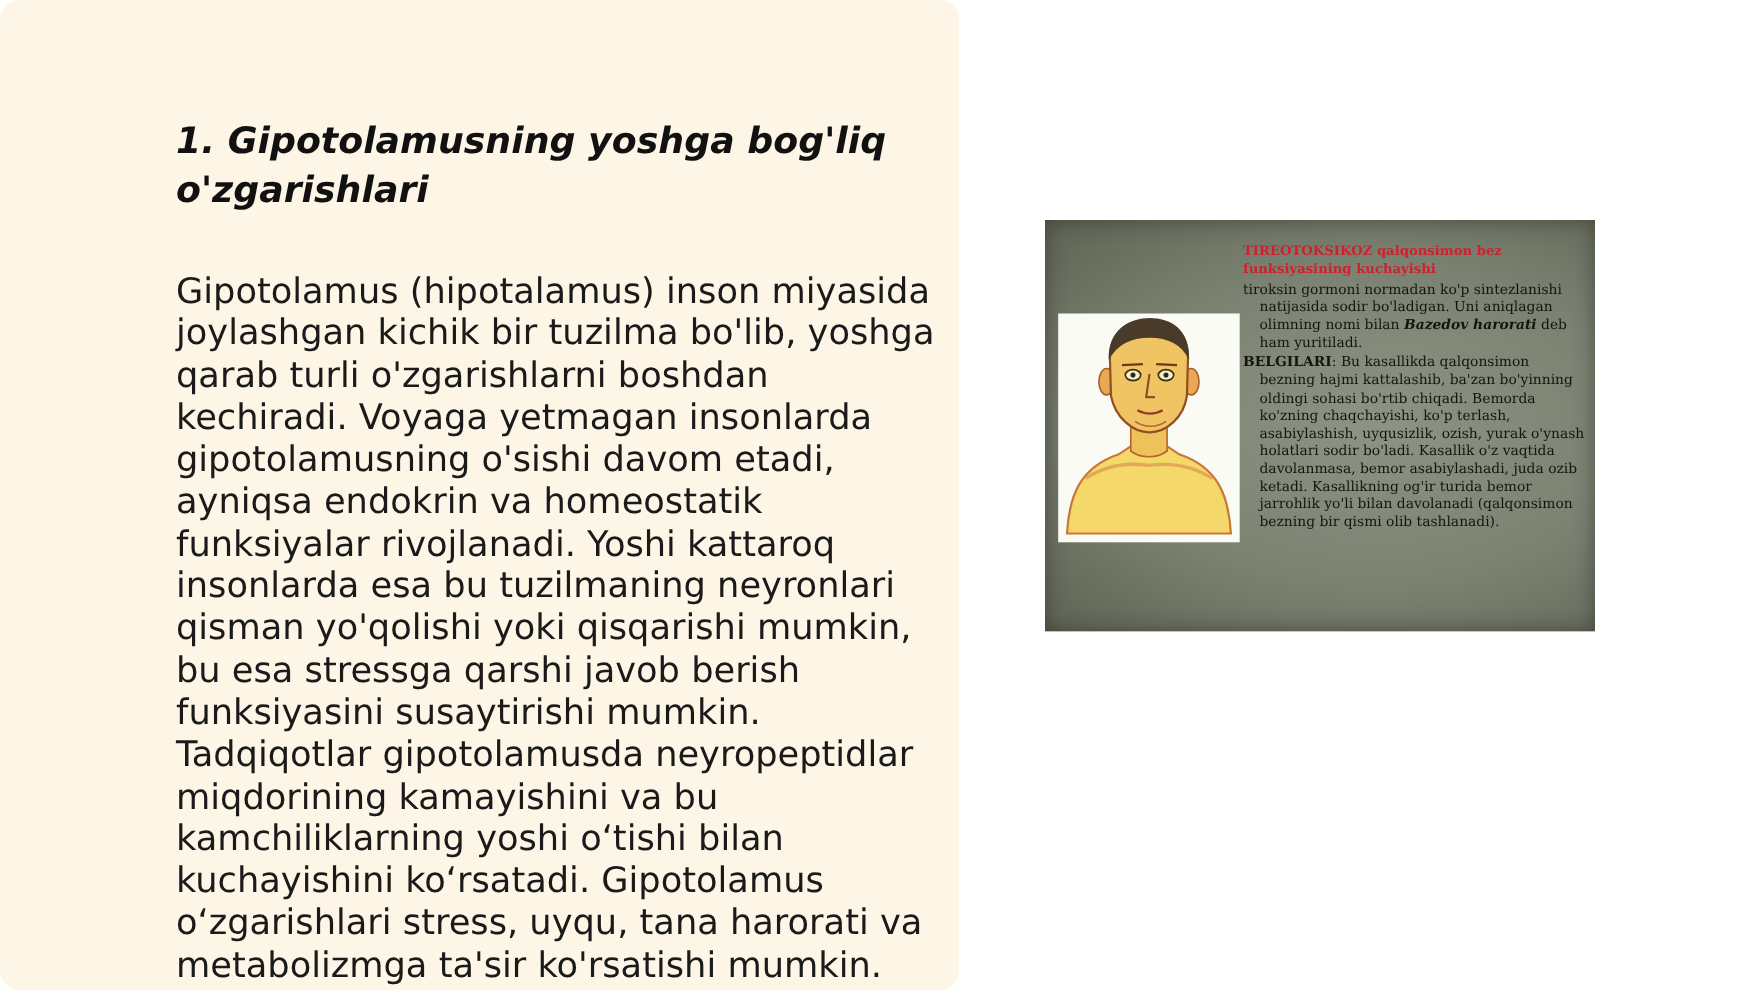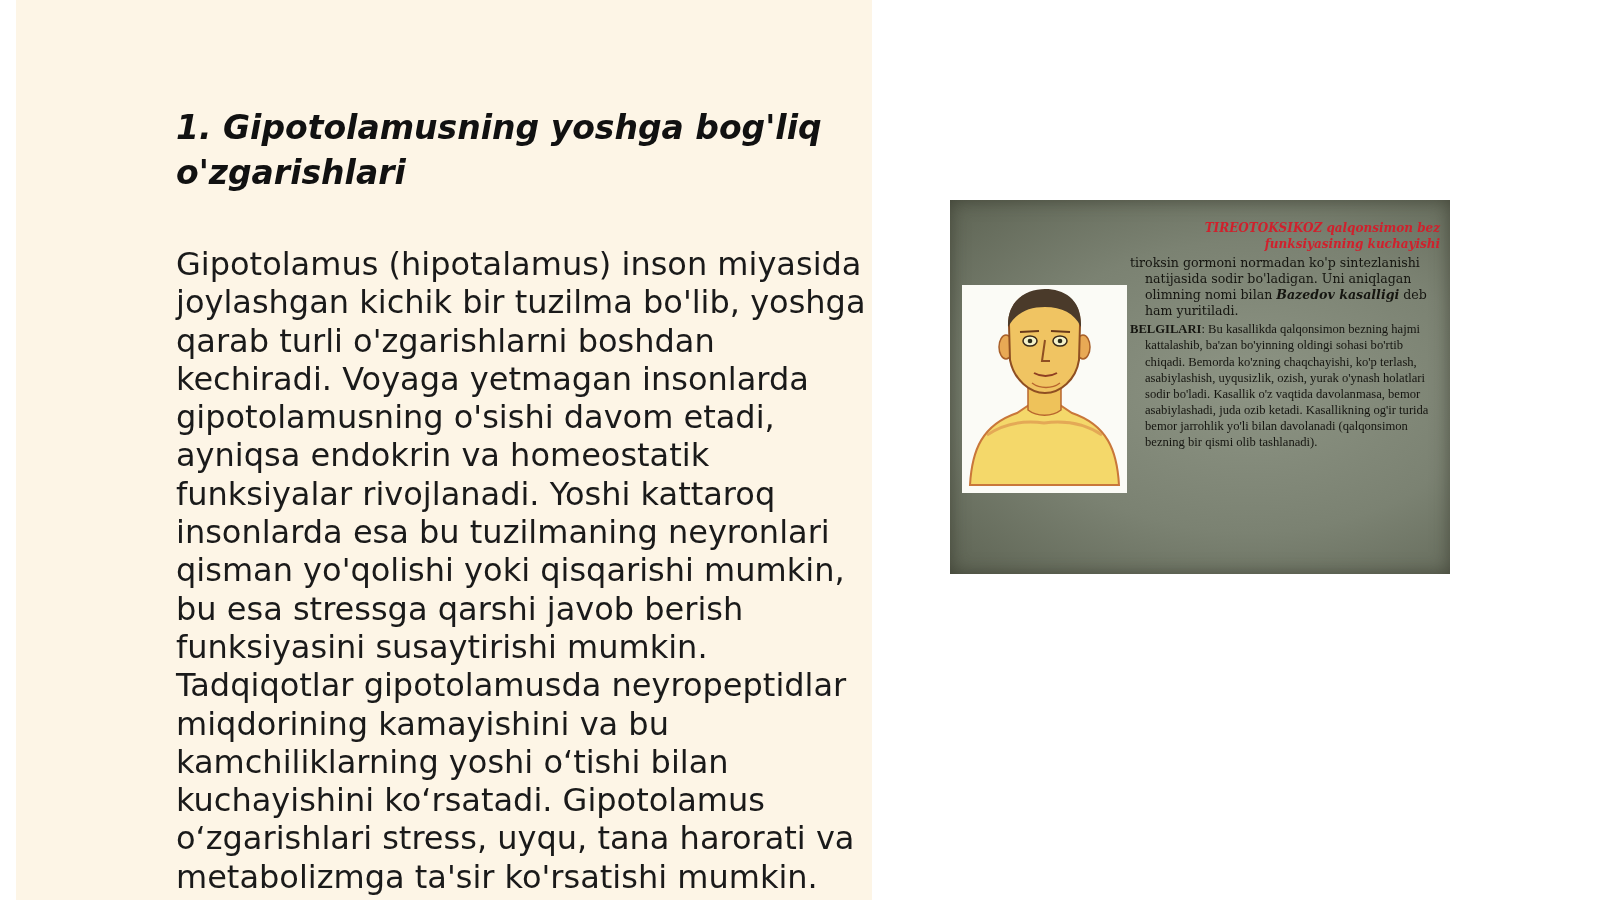--- a/index.html
+++ b/index.html
@@ -2,22 +2,23 @@
 <html><head>
 <meta charset="utf-8">
 <style>
   html, body { margin: 0; padding: 0; }
   body {
     width: 1600px; height: 900px; overflow: hidden; position: relative;
     background: #ffffff;
     font-family: "DejaVu Sans", sans-serif;
   }
   .left-panel {
-    position: absolute; left: 16px; top: 0; width: 872px; height: 900px;
+    position: absolute; left: 0; top: 0; width: 872px; height: 900px;
     background: #fdf5e6;
+    border-radius: 18px;
   }
   .right-panel {
     position: absolute; left: 872px; top: 0; width: 728px; height: 900px;
     background: #ffffff;
   }
   .title {
     position: absolute; left: 160px; top: 105px; width: 680px;
     font-family: "DejaVu Sans", sans-serif;
     font-weight: bold; font-style: italic;
     font-size: 33px; line-height: 45px; color: #111111;
@@ -34,31 +35,31 @@
     background: radial-gradient(ellipse at 60% 50%, #8d9484 0%, #7b8272 55%, #5e6454 100%);
     box-shadow: inset 0 0 18px rgba(40,40,30,0.55);
     overflow: hidden;
   }
   .portrait {
     position: absolute; left: 12px; top: 85px; width: 165px; height: 208px;
     background: #fbfbf6;
   }
   .fig-heading {
     position: absolute; left: 180px; top: 20px; width: 310px;
-    text-align: right; color: #d0202c;
-    font-family: "DejaVu Serif", serif; font-weight: bold; font-style: italic;
+    text-align: left; color: #d0202c;
+    font-family: "DejaVu Serif", serif; font-weight: bold; 
     font-size: 12px; line-height: 16px;
   }
   .fig-text {
     position: absolute; left: 180px; top: 55px; width: 312px;
     font-family: "DejaVu Serif", serif; font-size: 12.6px; line-height: 16.1px;
     color: #151510;
   }
   .fig-text p { margin: 0; padding-left: 15px; text-indent: -15px; }
-  .fig-text p + p { margin-top: 2px; font-family: Liberation Serif, serif; }
+  .fig-text p + p { margin-top: 2px; }
   .fig-text .bold { font-weight: bold; }
   .fig-text .bolditalic { font-weight: bold; font-style: italic; }
 </style>
 </head>
 <body>
 
 <div class="left-panel">
   <h1 class="title">1. Gipotolamusning yoshga bog'liq o'zgarishlari</h1>
   <p class="body-text">Gipotolamus (hipotalamus) inson miyasida joylashgan kichik bir tuzilma bo'lib, yoshga qarab turli o'zgarishlarni boshdan kechiradi. Voyaga yetmagan insonlarda gipotolamusning o'sishi davom etadi, ayniqsa endokrin va homeostatik funksiyalar rivojlanadi. Yoshi kattaroq insonlarda esa bu tuzilmaning neyronlari qisman yo'qolishi yoki qisqarishi mumkin, bu esa stressga qarshi javob berish funksiyasini susaytirishi mumkin. Tadqiqotlar gipotolamusda neyropeptidlar miqdorining kamayishini va bu kamchiliklarning yoshi o‘tishi bilan kuchayishini ko‘rsatadi. Gipotolamus o‘zgarishlari stress, uyqu, tana harorati va metabolizmga ta'sir ko'rsatishi mumkin. Shu sababli, yoshi ortishi bilan ushbu</p>
 </div>
@@ -95,19 +96,19 @@
       <path d="M72 88 C79 92, 88 92, 95 88" fill="none" stroke="#8f3f22" stroke-width="2"></path>
 
       <path d="M70 98 C78 104, 90 104, 98 98" fill="none" stroke="#b8652e" stroke-width="1.5"></path>
     </svg>
   </div>
 
   <div class="fig-heading">TIREOTOKSIKOZ qalqonsimon bez funksiyasining kuchayishi</div>
 
   <div class="fig-text">
     <p>
-      <span>tiroksin gormoni normadan ko'p sintezlanishi natijasida sodir bo'ladigan. Uni aniqlagan olimning nomi bilan </span><span class="bolditalic">Bazedov kasalligi</span><span> deb ham yuritiladi.</span>
+      <span>tiroksin gormoni normadan ko'p sintezlanishi natijasida sodir bo'ladigan. Uni aniqlagan olimning nomi bilan </span><span class="bolditalic">Bazedov harorati</span><span> deb ham yuritiladi.</span>
     </p>
     <p>
       <span class="bold">BELGILARI</span><span>: Bu kasallikda qalqonsimon bezning hajmi kattalashib, ba'zan bo'yinning oldingi sohasi bo'rtib chiqadi. Bemorda ko'zning chaqchayishi, ko'p terlash, asabiylashish, uyqusizlik, ozish, yurak o'ynash holatlari sodir bo'ladi. Kasallik o'z vaqtida davolanmasa, bemor asabiylashadi, juda ozib ketadi. Kasallikning og'ir turida bemor jarrohlik yo'li bilan davolanadi (qalqonsimon bezning bir qismi olib tashlanadi).</span>
     </p>
   </div>
 </div>
 
 </body></html>

